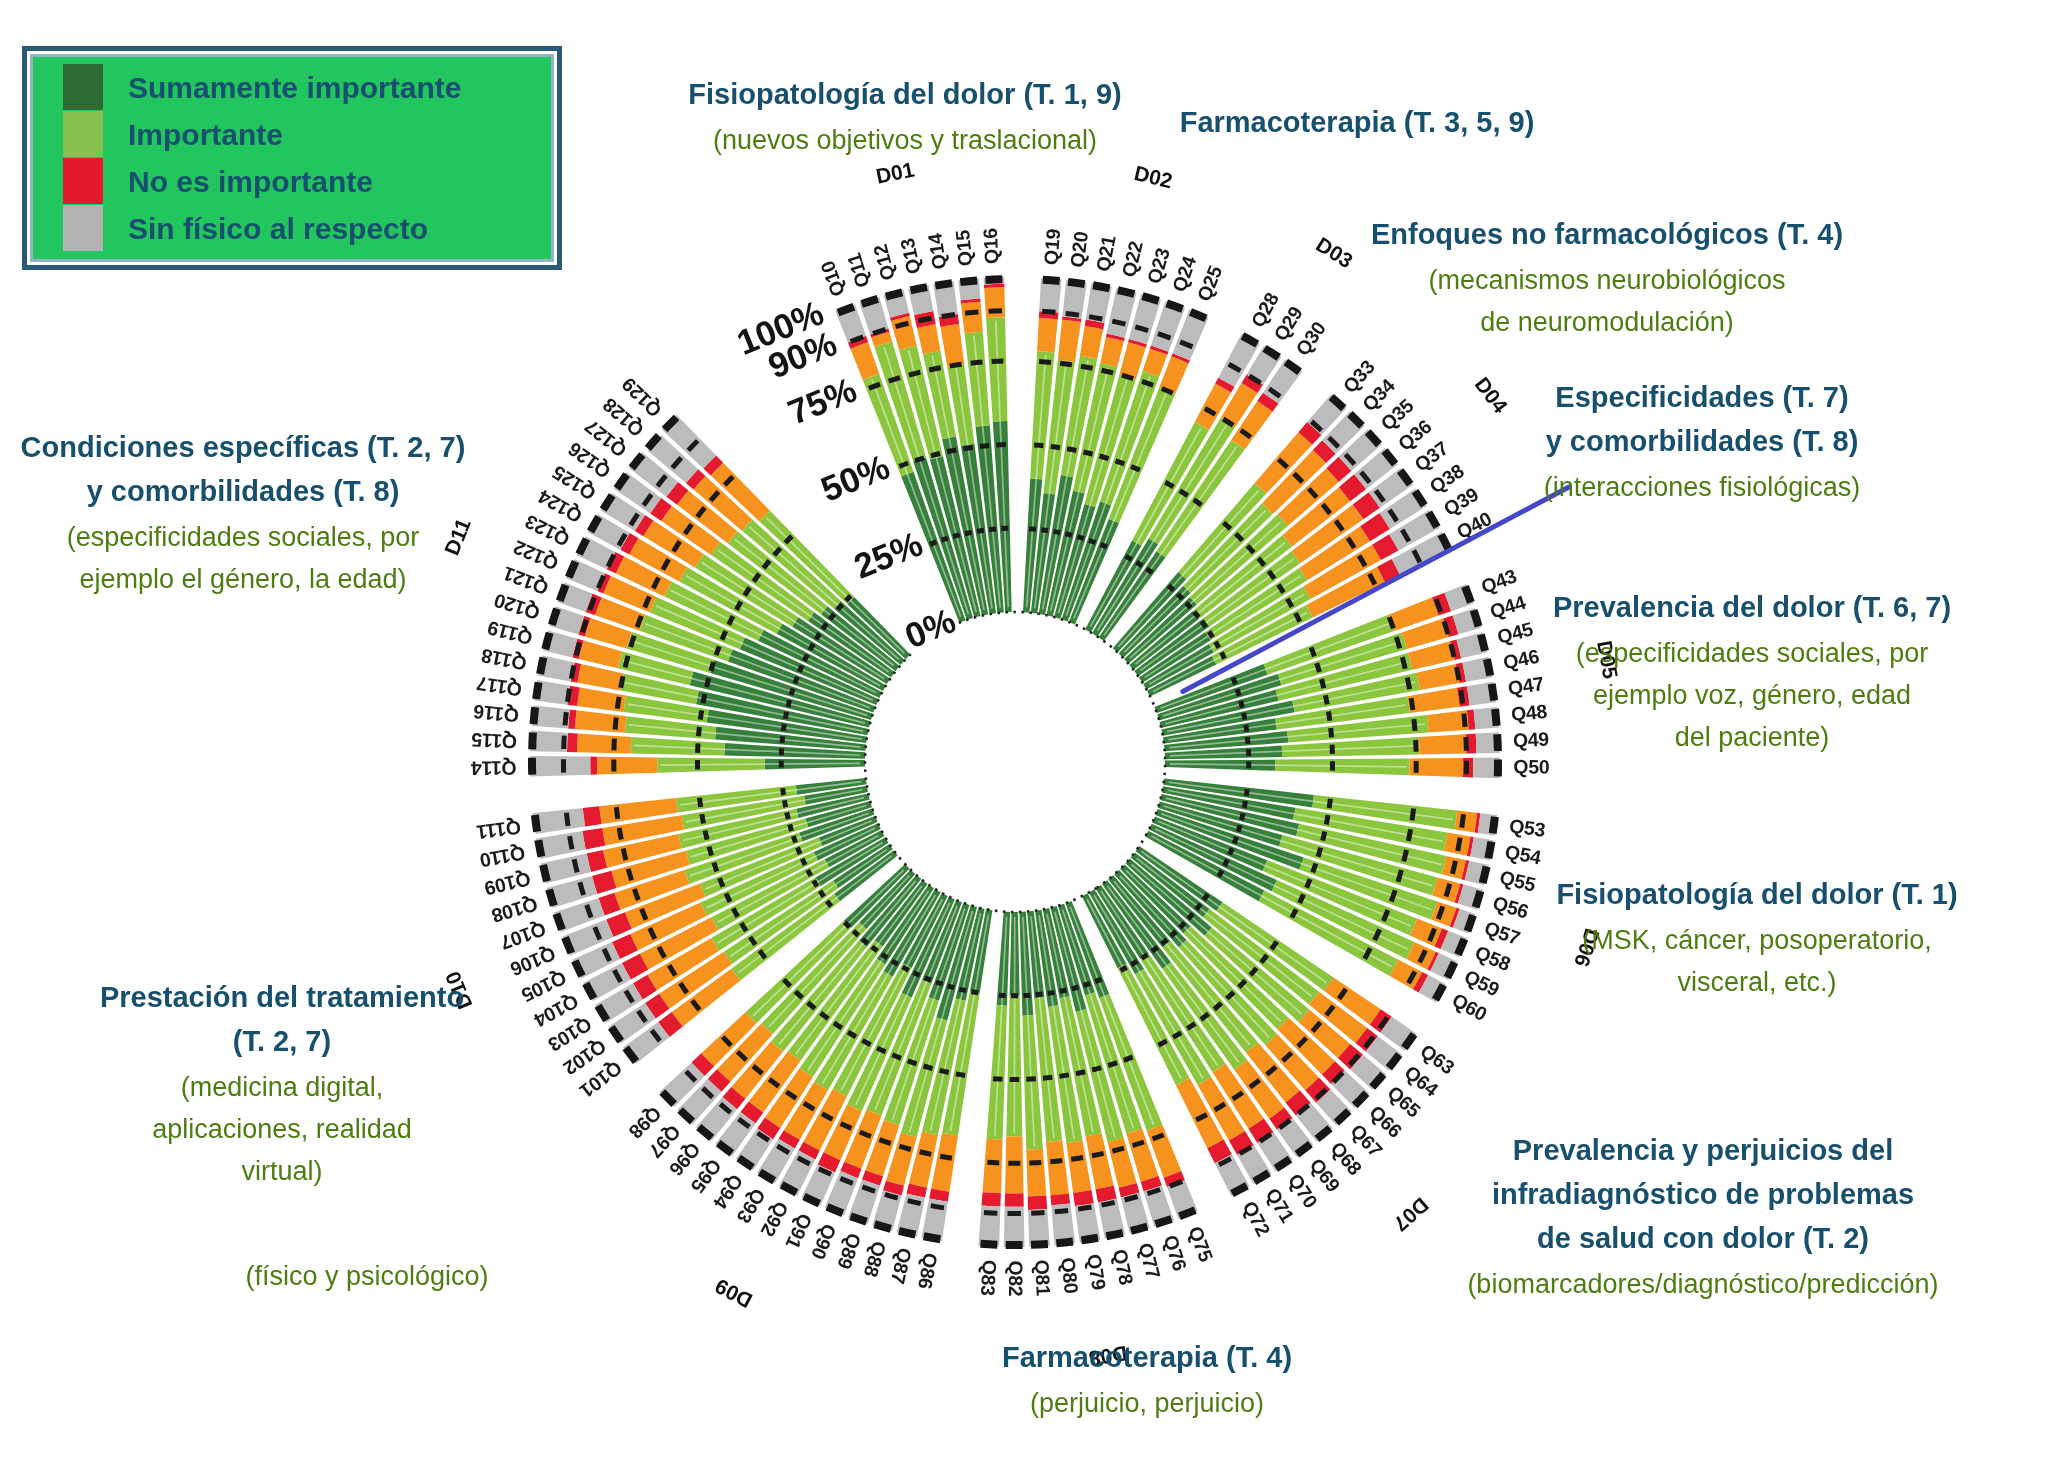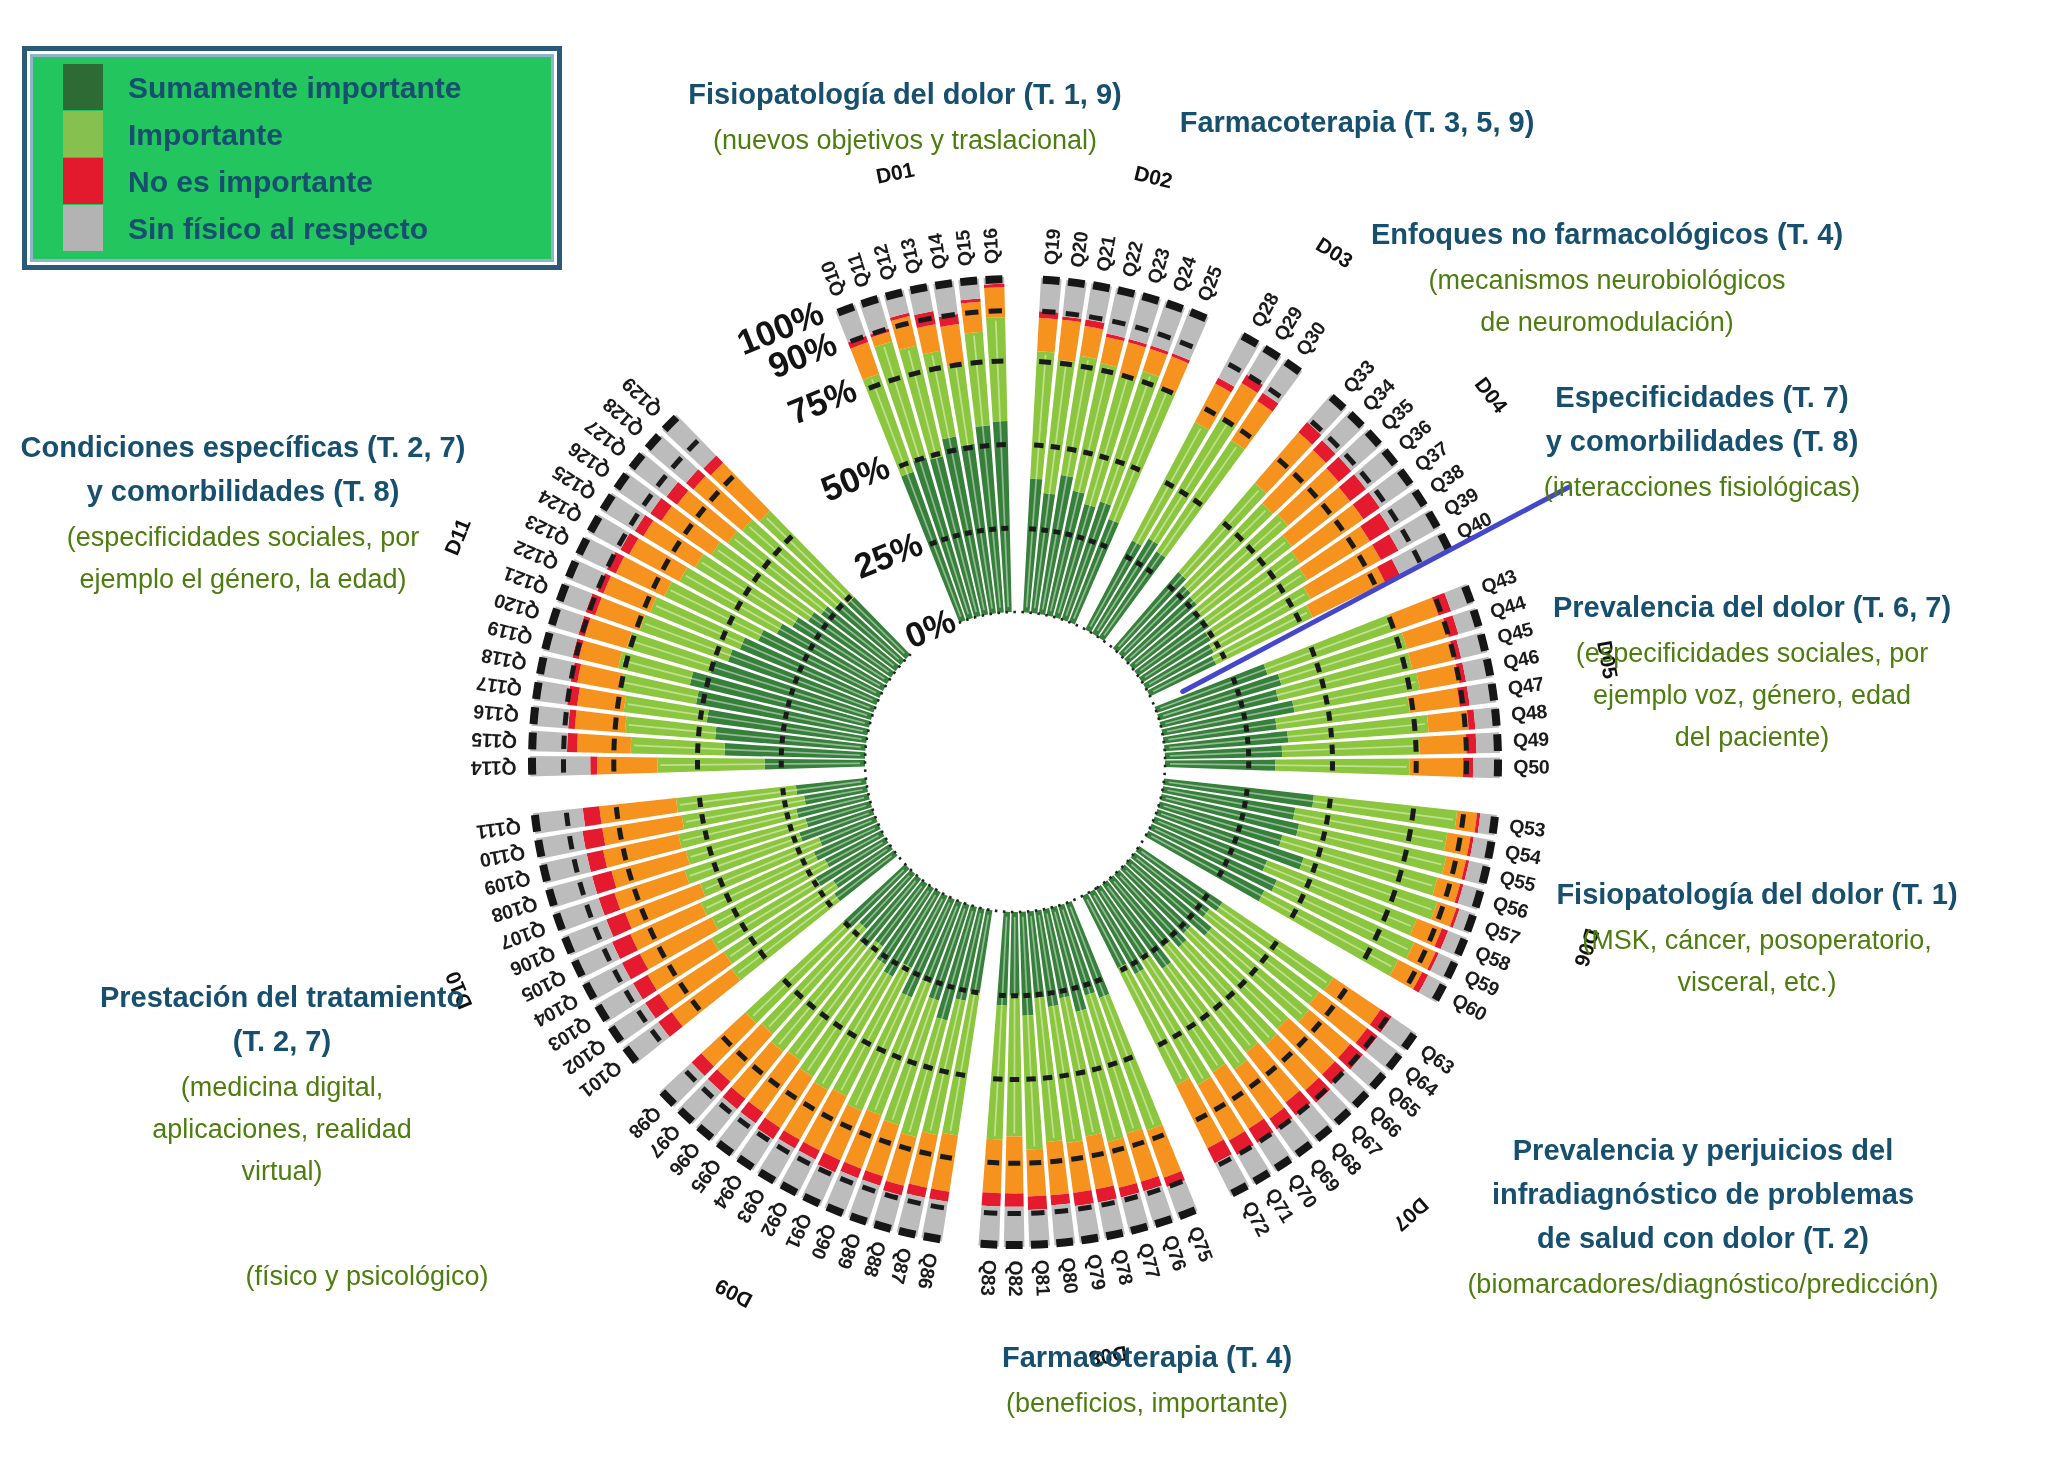--- a/index.html
+++ b/index.html
@@ -1516,21 +1516,21 @@
 visceral, etc.)</div>
 </div>
 <div class="cat cat7">
   <div class="cat-title">Prevalencia y perjuicios del
 infradiagnóstico de problemas
 de salud con dolor (T. 2)</div>
   <div class="cat-sub">(biomarcadores/diagnóstico/predicción)</div>
 </div>
 <div class="cat cat8">
   <div class="cat-title">Farmacoterapia (T. 4)</div>
-  <div class="cat-sub">(beneficios, importante)</div>
+  <div class="cat-sub">(perjuicio, perjuicio)</div>
 </div>
 <div class="cat cat9">
   <div class="cat-sub">(físico y psicológico)</div>
 </div>
 <div class="cat cat10">
   <div class="cat-title">Prestación del tratamiento
 (T. 2, 7)</div>
   <div class="cat-sub">(medicina digital,
 aplicaciones, realidad
 virtual)</div>

